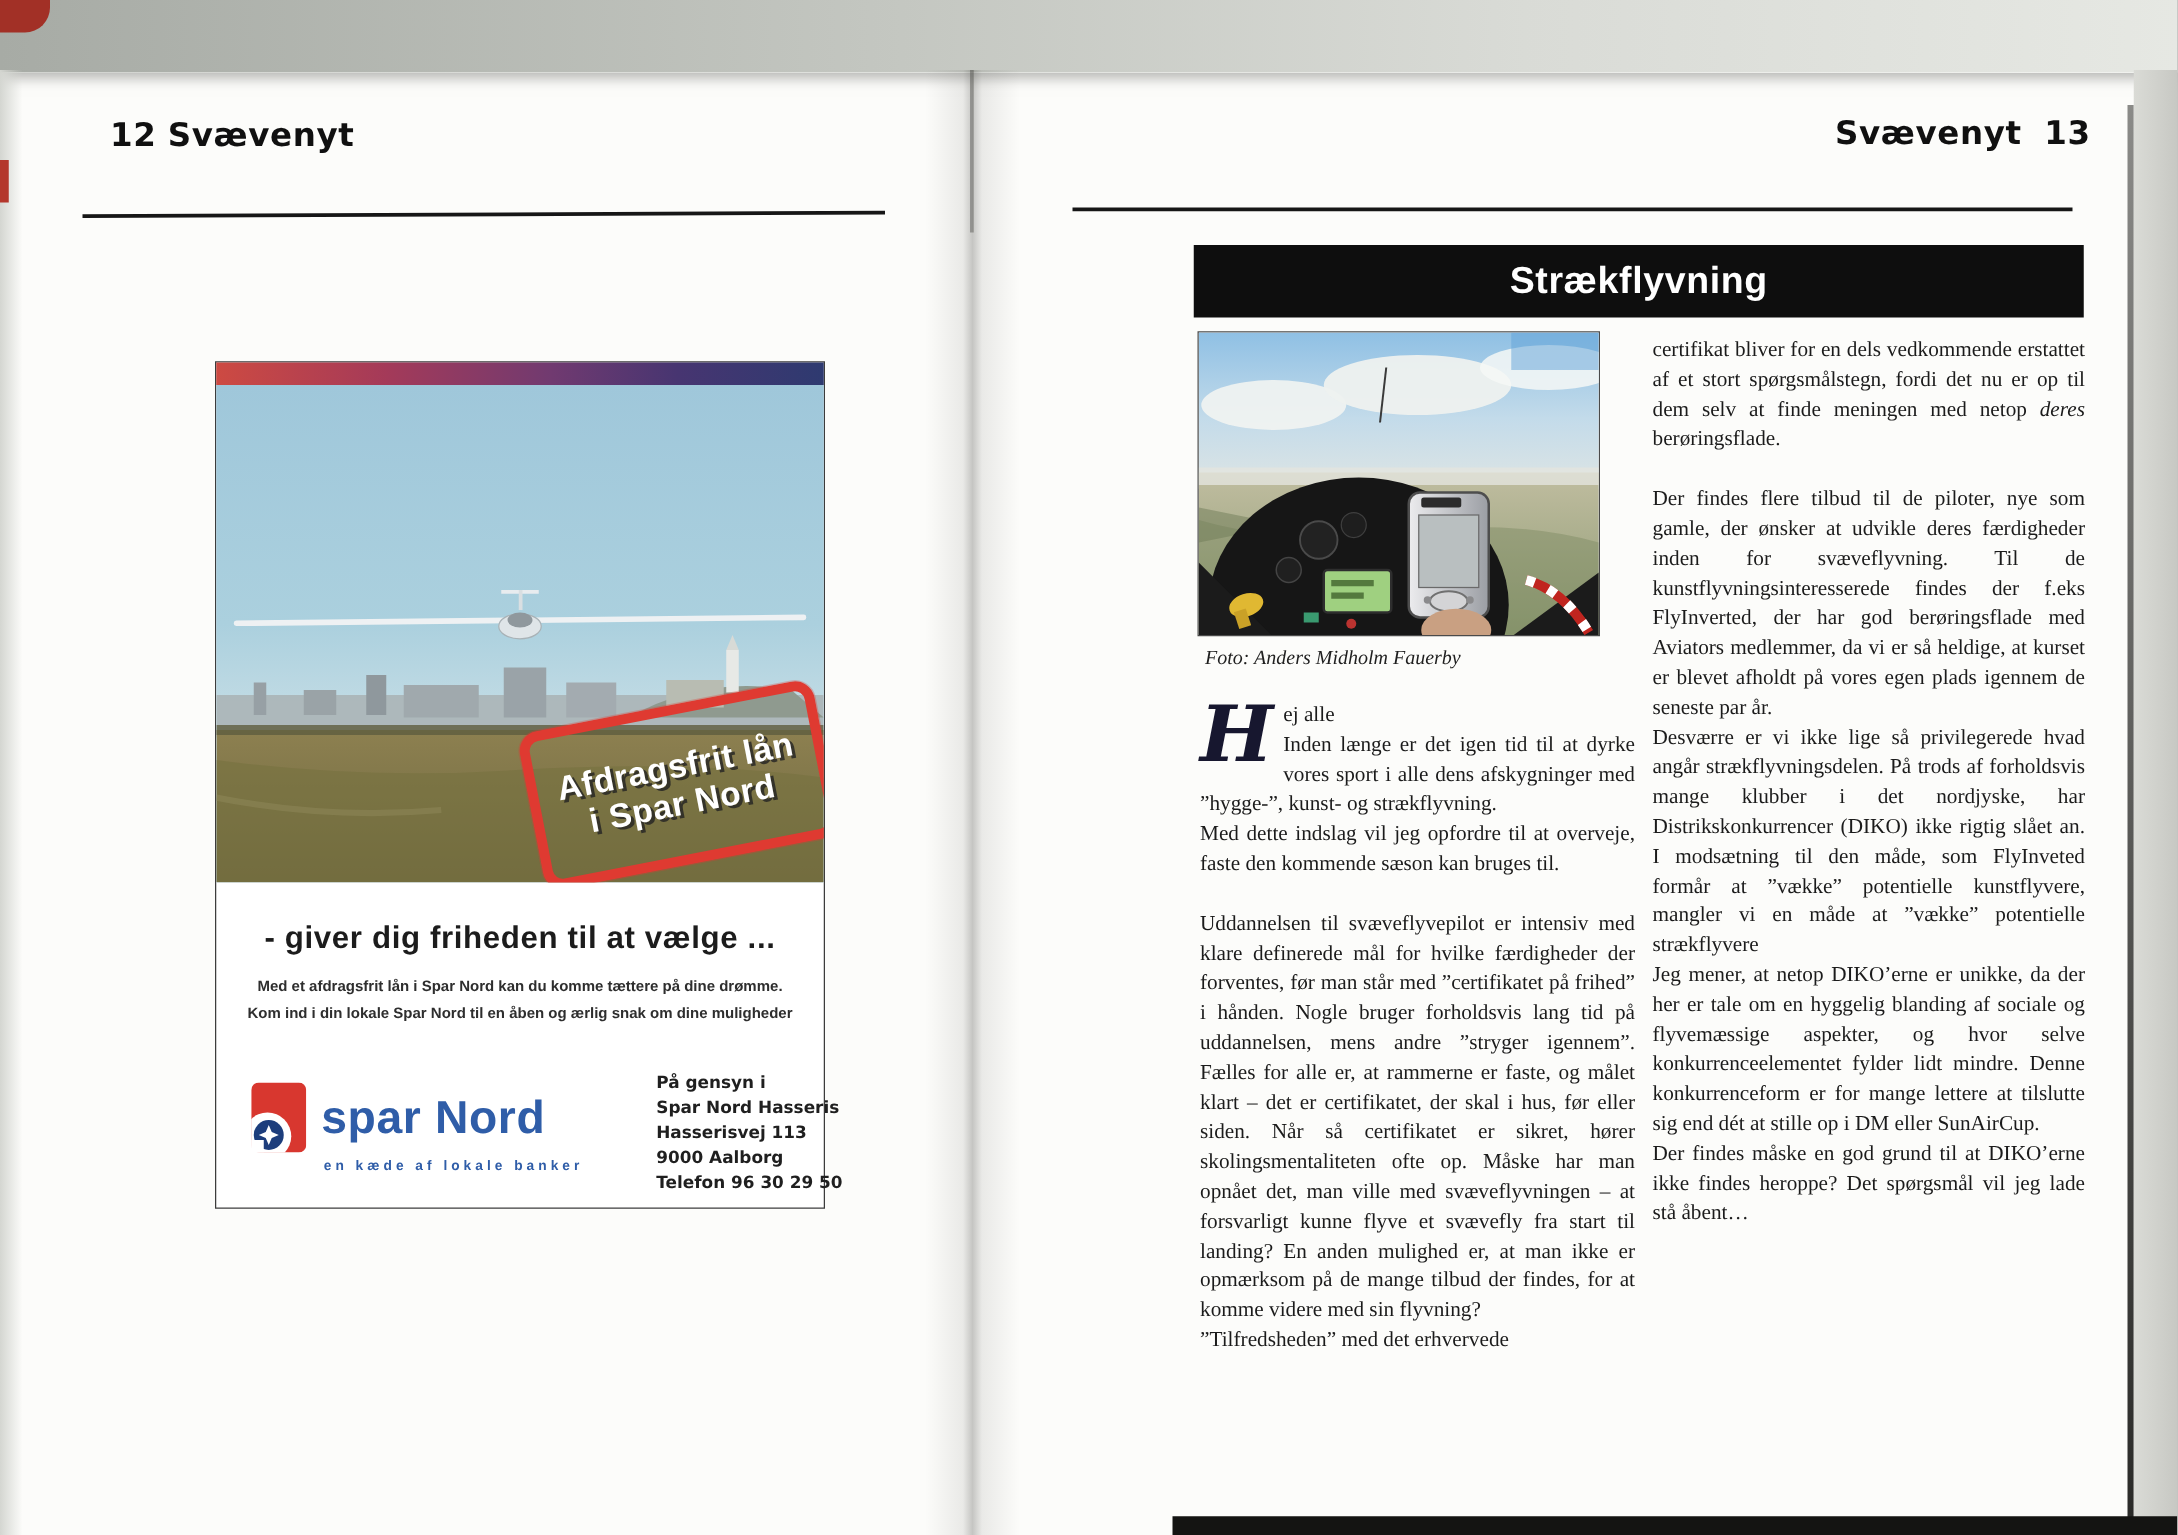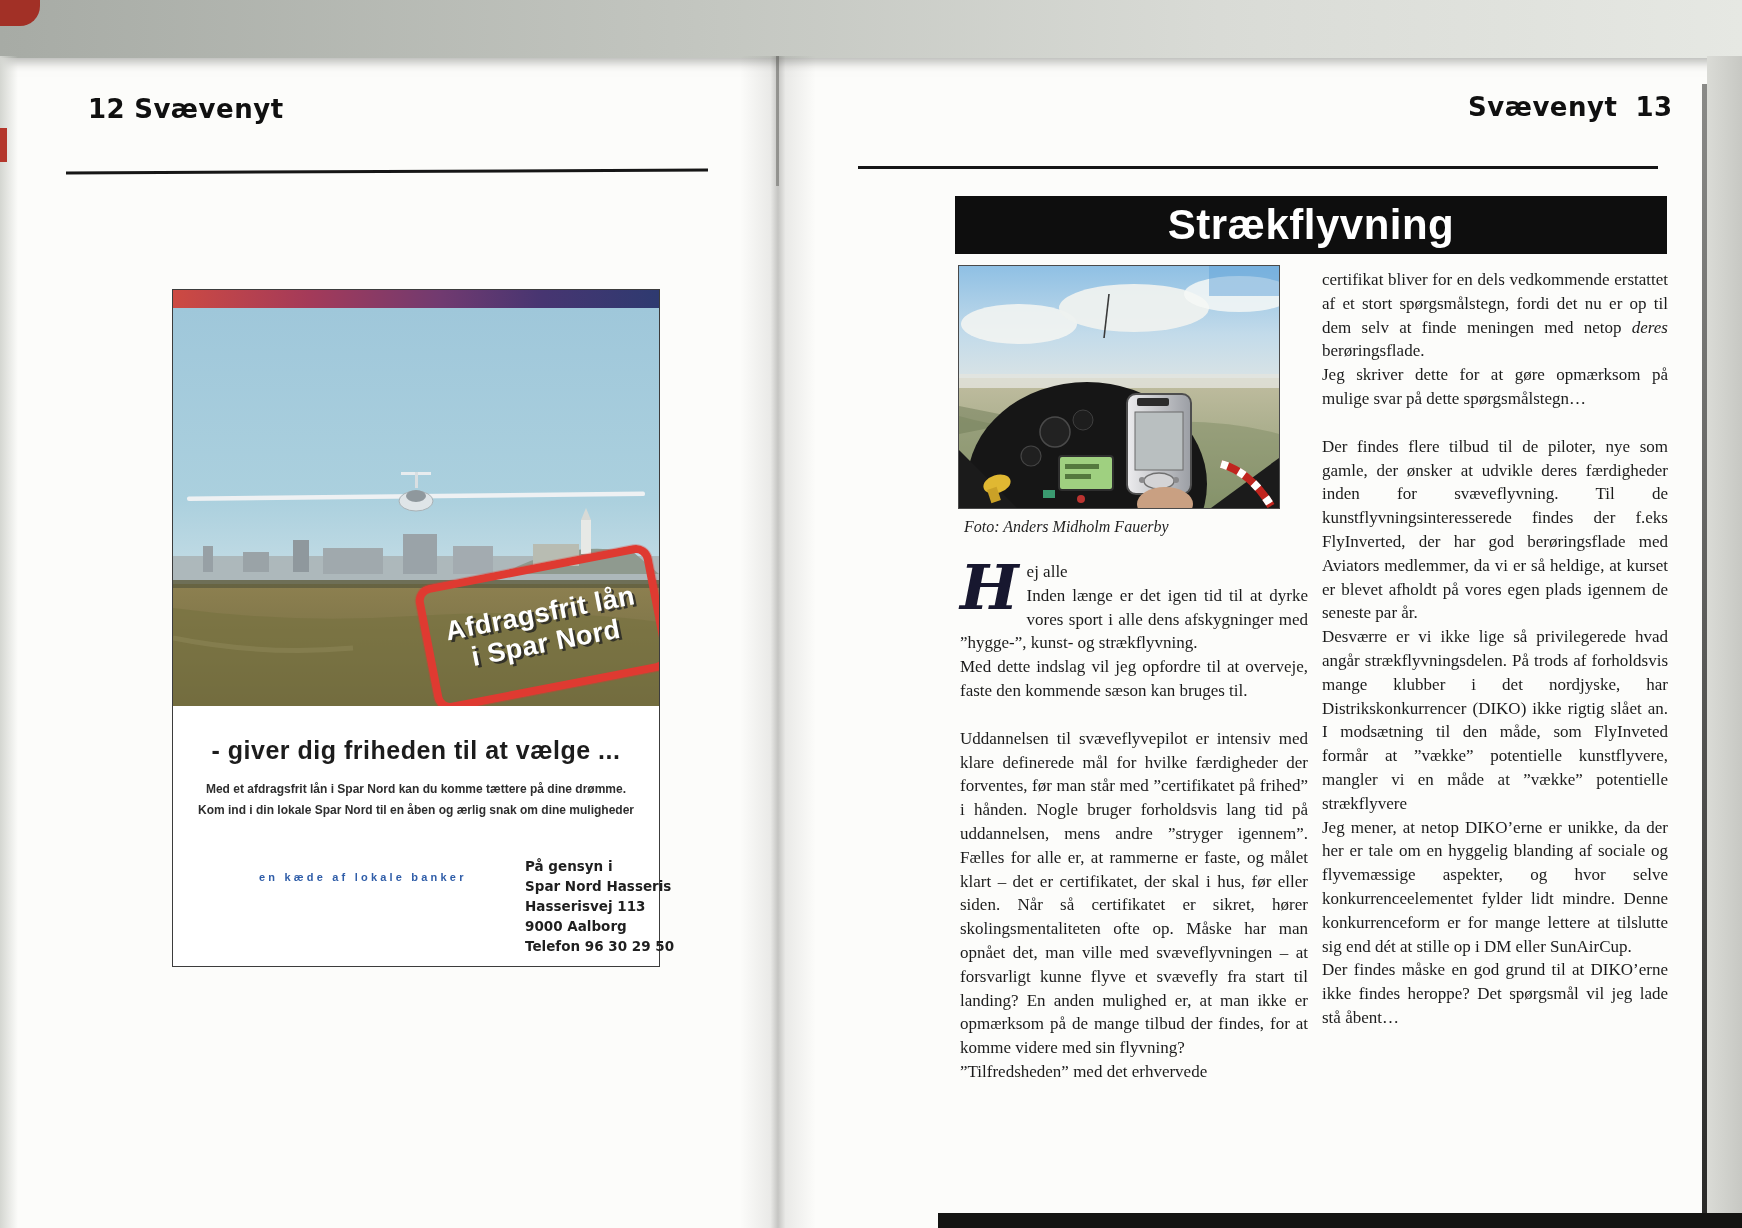--- a/index.html
+++ b/index.html
@@ -64,21 +64,21 @@
   .ad-body { margin-top:14px; text-align:center; font-weight:bold; font-size:12px; line-height:21px; color:#2e2e2e; }
   .logo-block { position:absolute; left:28px; top:160px; }
   .logo-row { display:flex; align-items:center; }
   .logo-text { margin-left:12px; font-weight:bold; font-size:37px; color:#2f5da8; letter-spacing:0.5px; }
   .logo-sub { margin-top:5px; margin-left:58px; font-weight:bold; font-size:11px; color:#2f5da8; letter-spacing:3.2px; }
   .contact-block { position:absolute; left:352px; top:150px; font-family:"DejaVu Sans", sans-serif; font-weight:bold; font-size:13.5px; line-height:20px; color:#1f1f1f; white-space:nowrap; }
 
   
   .title-bar { position:absolute; left:955px; top:196px; width:712px; height:58px; background:#0e0e0e;
     display:flex; align-items:center; justify-content:center; }
-  .title-bar span { color:#ffffff; font-weight:bold; font-size:42px; letter-spacing:0.5px;text-align:right; }
+  .title-bar span { color:#ffffff; font-weight:bold; font-size:30px; letter-spacing:0.5px;text-align:right; }
   .cockpit-photo { position:absolute; left:958px; top:265px; width:320px; height:242px; border:1px solid #4a4a4a; }
   .photo-caption { position:absolute; left:964px; top:518px; font-family:"Liberation Serif", serif; font-style:italic; font-size:16px; color:#1f1f1f; }
 
   .article-col { position:absolute; font-family:"Liberation Serif", serif; font-size:17px; line-height:23.8px;
     text-align:justify; color:#1b1b1b; }
   .col1 { left:960px; top:560px; width:348px; }
   .col2 { left:1322px; top:268px; width:346px; }
   .article-col p { margin:0; }
   .article-col p.gap { margin-top:24px; }
   .dropcap { float:left; font-family:"DejaVu Serif", serif; font-weight:bold; font-style:italic;
@@ -152,20 +152,30 @@
     </div>
 
     <div class="ad-white">
       <div class="ad-tagline">- giver dig friheden til at vælge ...</div>
       <div class="ad-body">
         <div>Med et afdragsfrit lån i Spar Nord kan du komme tættere på dine drømme.</div>
         <div>Kom ind i din lokale Spar Nord til en åben og ærlig snak om dine muligheder</div>
       </div>
 
       <div class="logo-block">
+        <div class="logo-row">
+          <svg width="44" height="56" viewBox="0 0 44 56">
+            <rect x="0" y="0" width="44" height="56" rx="6" fill="#d8372f"></rect>
+            <circle cx="13" cy="43" r="19" fill="#ffffff"></circle>
+            <circle cx="14" cy="42" r="12" fill="#1d3d7c"></circle>
+            <polygon points="14,34 16.4,39.6 22,42 16.4,44.4 14,50 11.6,44.4 6,42 11.6,39.6" fill="#ffffff"></polygon>
+            <rect x="0" y="46" width="10" height="10" fill="#ffffff"></rect>
+          </svg>
+          <span class="logo-text">spar Nord</span>
+        </div>
         <div class="logo-sub">en kæde af lokale banker</div>
       </div>
 
       <div class="contact-block">
         <div>På gensyn i</div>
         <div>Spar Nord Hasseris</div>
         <div>Hasserisvej 113</div>
         <div>9000 Aalborg</div>
         <div>Telefon 96 30 29 50</div>
       </div>
@@ -248,20 +258,19 @@
     </p>
     <p>Med dette indslag vil jeg opfordre til at overveje, faste den kommende sæson kan bruges til.</p>
     <p class="gap">Uddannelsen til svæveflyvepilot er intensiv med klare definerede mål for hvilke færdigheder der forventes, før man står med ”certifikatet på frihed” i hånden. Nogle bruger forholdsvis lang tid på uddannelsen, mens andre ”stryger igennem”. Fælles for alle er, at rammerne er faste, og målet klart – det er certifikatet, der skal i hus, før eller siden. Når så certifikatet er sikret, hører skolingsmentaliteten ofte op. Måske har man opnået det, man ville med svæveflyvningen – at forsvarligt kunne flyve et svævefly fra start til landing? En anden mulighed er, at man ikke er opmærksom på de mange tilbud der findes, for at komme videre med sin flyvning?</p>
     <p>”Tilfredsheden” med det erhvervede</p>
   </div>
 
   <div class="article-col col2">
     <p>
       <span>certifikat bliver for en dels vedkommende erstattet af et stort spørgsmålstegn, fordi det nu er op til dem selv at finde meningen med netop </span><span class="em">deres</span><span> berøringsflade.</span>
     </p>
-    <p>Jeg skriver dette for at gøre opmærksom på mulige svar på dette spørgsmålstegn…</p>
     <p class="gap">Der findes flere tilbud til de piloter, nye som gamle, der ønsker at udvikle deres færdigheder inden for svæveflyvning. Til de kunstflyvningsinteresserede findes der f.eks FlyInverted, der har god berøringsflade med Aviators medlemmer, da vi er så heldige, at kurset er blevet afholdt på vores egen plads igennem de seneste par år.</p>
     <p>Desværre er vi ikke lige så privilegerede hvad angår strækflyvningsdelen. På trods af forholdsvis mange klubber i det nordjyske, har Distrikskonkurrencer (DIKO) ikke rigtig slået an. I modsætning til den måde, som FlyInveted formår at ”vække” potentielle kunstflyvere, mangler vi en måde at ”vække” potentielle strækflyvere</p>
     <p>Jeg mener, at netop DIKO’erne er unikke, da der her er tale om en hyggelig blanding af sociale og flyvemæssige aspekter, og hvor selve konkurrenceelementet fylder lidt mindre. Denne konkurrenceform er for mange lettere at tilslutte sig end dét at stille op i DM eller SunAirCup.</p>
     <p>Der findes måske en god grund til at DIKO’erne ikke findes heroppe? Det spørgsmål vil jeg lade stå åbent…</p>
   </div>
 
 </div>
 
 </body></html>

